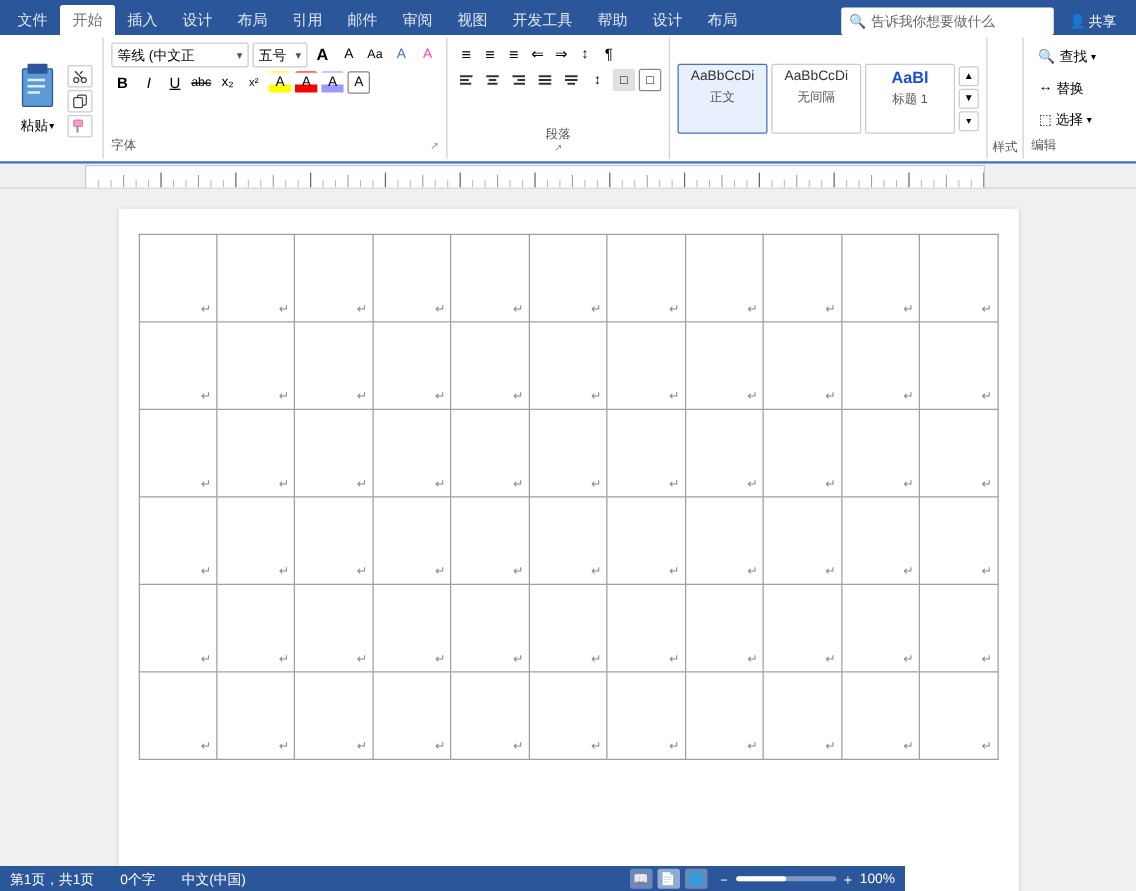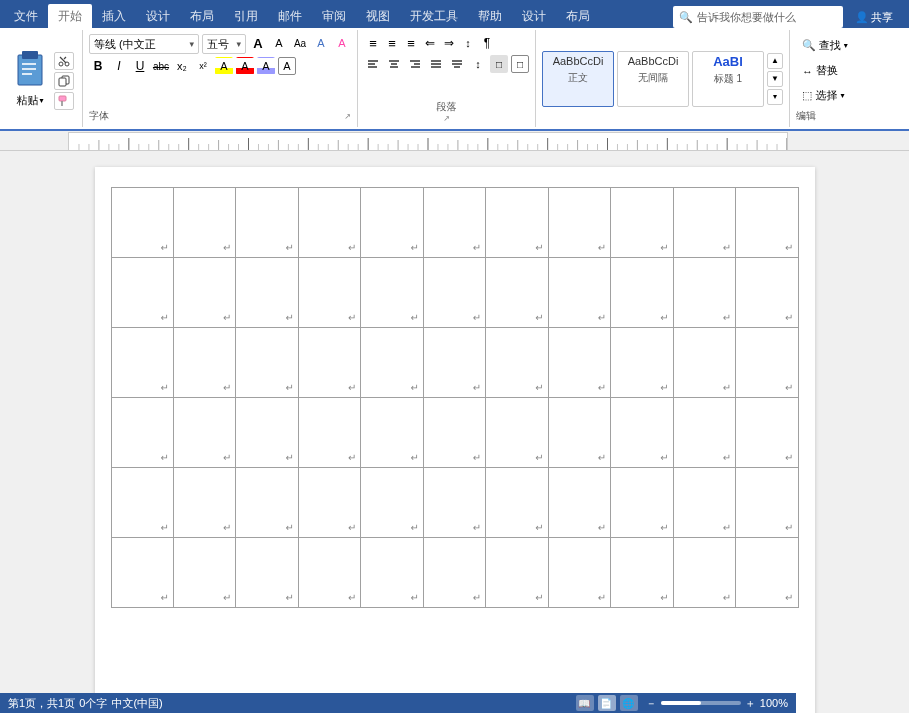--- a/index.html
+++ b/index.html
@@ -298,24 +298,24 @@
 
     
     .status-bar {
       height: 20px;
       background: #2b579a;
       display: flex;
       align-items: center;
       padding: 0 8px;
       color: white;
       font-size: 11px;
-      gap: 4px;
+      gap: 21px;
       position: fixed;
       bottom: 0;
-      width: 796px;
+      width: 724px;
     }
 
     .status-right {
       margin-left: auto;
       display: flex;
       align-items: center;
       gap: 8px;
     }
 
     .zoom-control {
@@ -512,20 +512,23 @@
         <div style="font-size:13px;color:#1d4ed8;font-weight:bold;line-height:1.3;">AaBl</div>
         <div style="font-size:10px;color:#555;margin-top:2px;">标题 1</div>
       </div>
       <div class="styles-scroll">
         <div class="styles-scroll-btn">▲</div>
         <div class="styles-scroll-btn">▼</div>
         <div class="styles-scroll-btn">▾</div>
       </div>
       <div style="position:absolute;bottom:2px;">
       </div>
+    </div>
+    <div style="display:flex;flex-direction:column;justify-content:space-between;padding:2px 4px;border-right:1px solid #d0d0d0;">
+      <div style="font-size:10px;color:#555;margin-top:auto;">样式</div>
     </div>
 
     <div class="edit-group">
       <div class="edit-btn">
         <span>🔍</span>
         <span style="font-size:11px;">查找</span>
         <span style="font-size:8px;">▾</span>
       </div>
       <div class="edit-btn">
         <span>↔</span>

